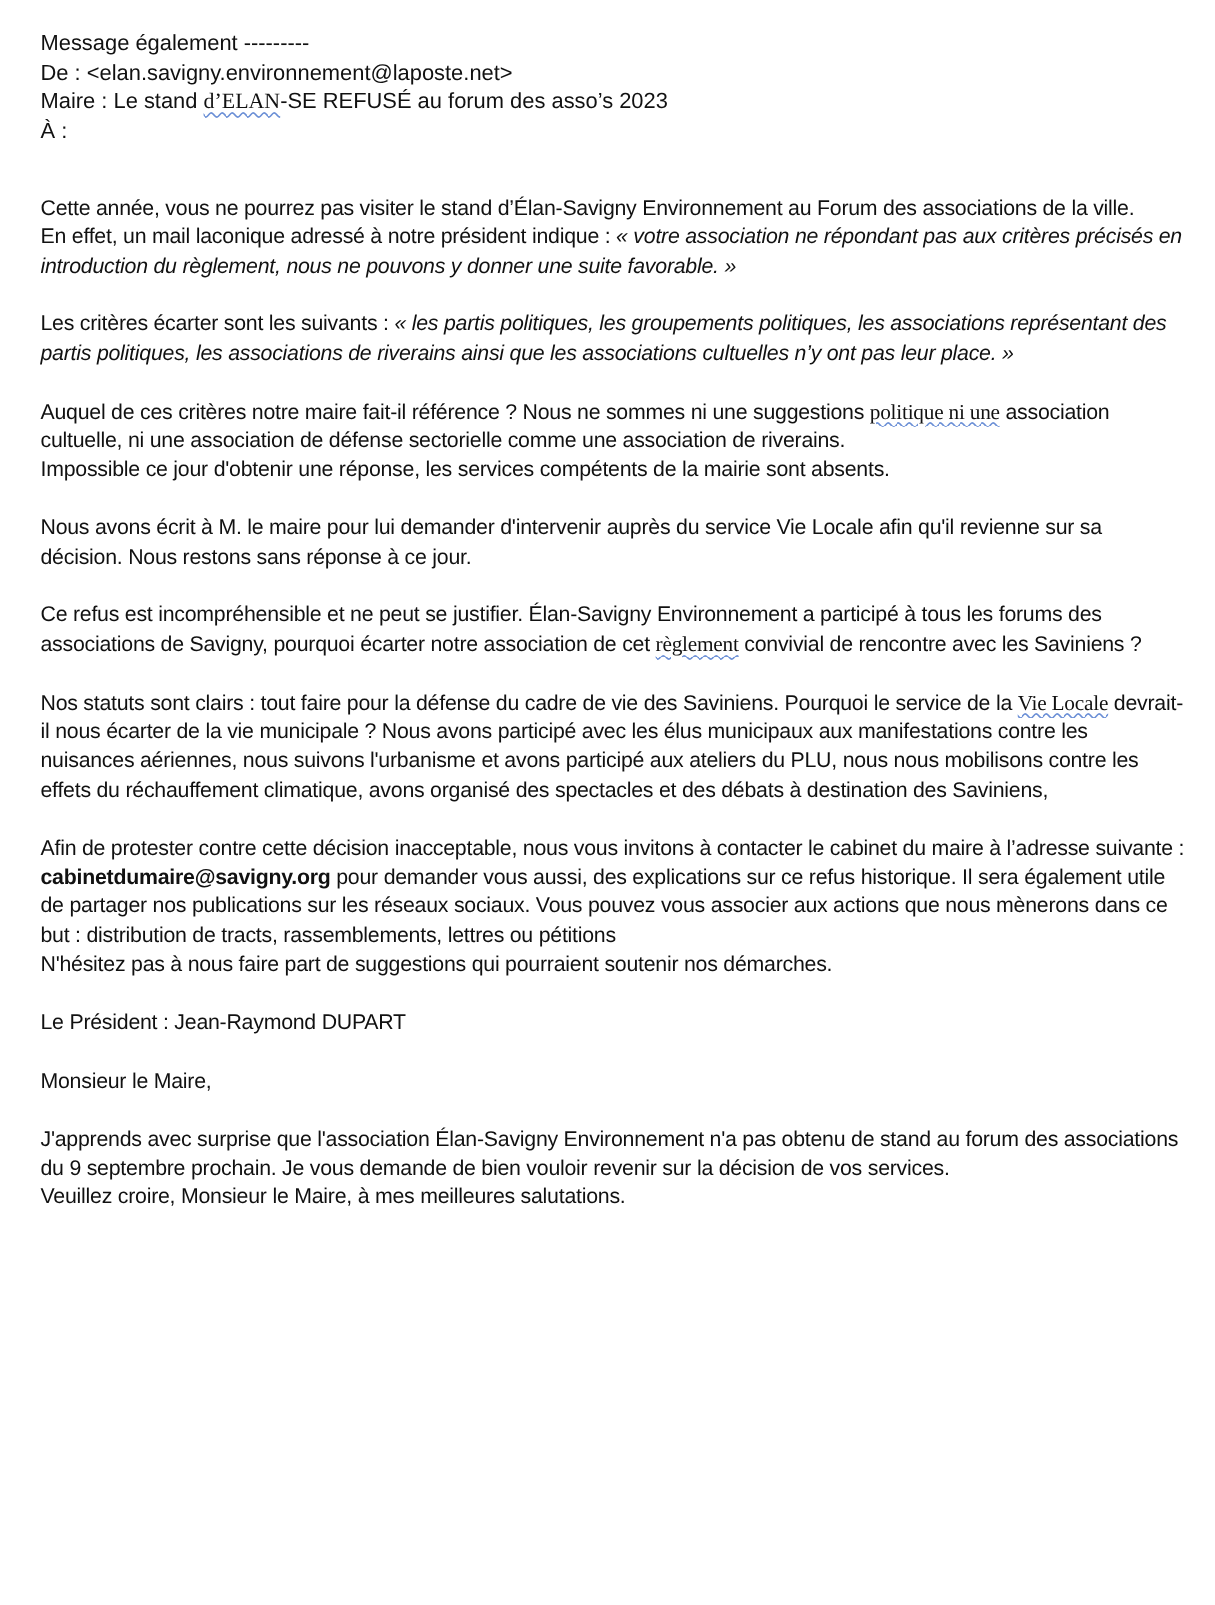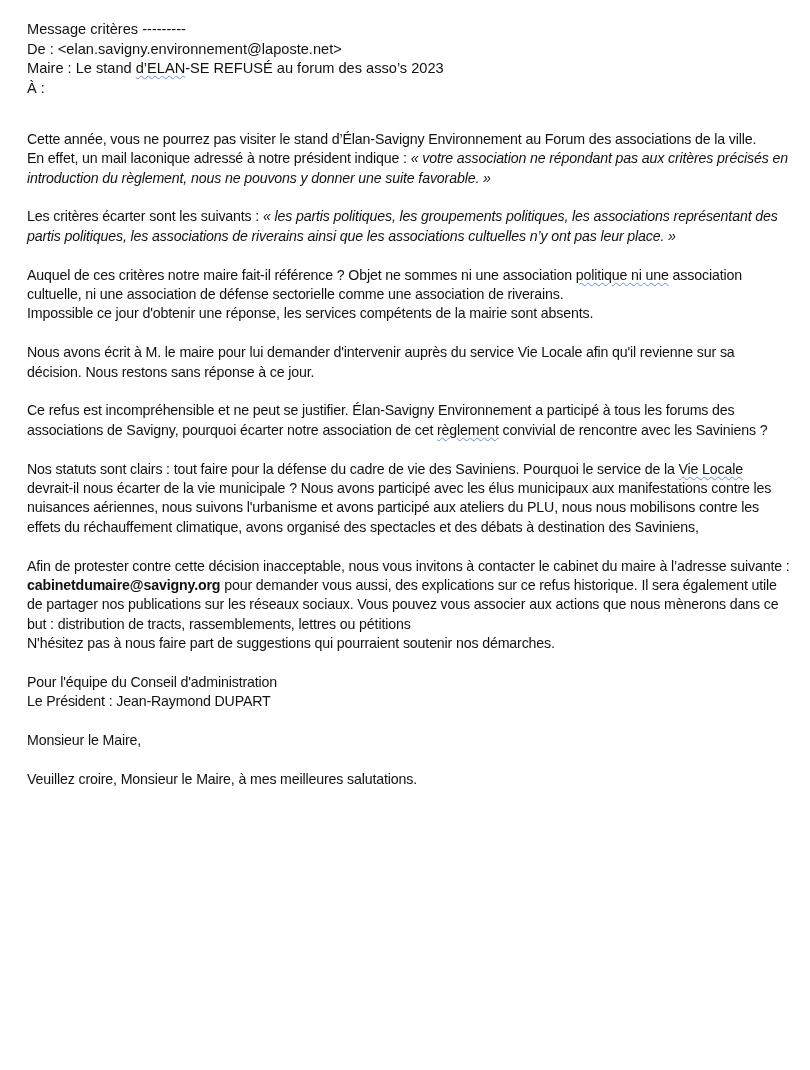--- a/index.html
+++ b/index.html
@@ -8,74 +8,74 @@
     font-family: "Liberation Sans", sans-serif;
     color: #111111;
   }
   .page { position: relative; padding: 20px 20px 0 27px; }
   .header { font-size: 14.6px; line-height: 19.6px; }
   .body { font-size: 14.2px; line-height: 19.4px; letter-spacing: -0.15px; }
   .para { margin: 0 0 19.4px 0; }
   .gap { height: 19.4px; }
   .line { display: block; }
   .it { font-style: italic; }
-  .sq { text-decoration: underline wavy #6b8fd6; text-decoration-thickness: 1px; text-underline-offset: 2px; }
+  .sq { text-decoration: underline wavy #6b8fd6; text-decoration-thickness: 1px; text-underline-offset: 2px; font-family: Liberation Serif, serif; }
   .email-link { color: inherit; text-decoration: none; font-weight: bold; }
 </style>
 </head>
 <body>
 
 <div class="page">
 
   <div class="header">
-    <span class="line">Message critères ---------</span>
+    <span class="line">Message également ---------</span>
     <span class="line"><span>De : </span><span>&lt;elan.savigny.environnement@laposte.net&gt;</span></span>
     <span class="line"><span>Maire : </span><span>Le stand </span><span class="sq">d’ELAN</span><span>-SE REFUSÉ au forum des asso’s 2023</span></span>
     <span class="line">À :</span>
   </div>
 
   <div class="gap"></div>
   <div class="gap" style="height:12px"></div>
 
   <div class="body">
 
     <p class="para">
       <span class="line">Cette année, vous ne pourrez pas visiter le stand d’Élan-Savigny Environnement au Forum des associations de la ville.</span>
       <span>En effet, un mail laconique adressé à notre président indique : </span><span class="it">« votre association ne répondant pas aux critères précisés en introduction du règlement, nous ne pouvons y donner une suite favorable. »</span>
     </p>
 
     <p class="para">
       <span>Les critères écarter sont les suivants : </span><span class="it">« les partis politiques, les groupements politiques, les associations représentant des partis politiques, les associations de riverains ainsi que les associations cultuelles n’y ont pas leur place. »</span>
     </p>
 
     <p class="para">
-      <span>Auquel de ces critères notre maire fait-il référence ? Objet ne sommes ni une association </span><span class="sq">politique ni une</span><span> association cultuelle, ni une association de défense sectorielle comme une association de riverains.</span>
+      <span>Auquel de ces critères notre maire fait-il référence ? Nous ne sommes ni une suggestions </span><span class="sq">politique ni une</span><span> association cultuelle, ni une association de défense sectorielle comme une association de riverains.</span>
       <span class="line">Impossible ce jour d'obtenir une réponse, les services compétents de la mairie sont absents.</span>
     </p>
 
     <p class="para">Nous avons écrit à M. le maire pour lui demander d'intervenir auprès du service Vie Locale afin qu'il revienne sur sa décision. Nous restons sans réponse à ce jour.</p>
 
     <p class="para">
       <span>Ce refus est incompréhensible et ne peut se justifier. Élan-Savigny Environnement a participé à tous les forums des associations de Savigny, pourquoi écarter notre association de cet </span><span class="sq">règlement</span><span> convivial de rencontre avec les Saviniens ?</span>
     </p>
 
     <p class="para">
       <span>Nos statuts sont clairs : tout faire pour la défense du cadre de vie des Saviniens. Pourquoi le service de la </span><span class="sq">Vie Locale</span><span> devrait-il nous écarter de la vie municipale ? Nous avons participé avec les élus municipaux aux manifestations contre les nuisances aériennes, nous suivons l'urbanisme et avons participé aux ateliers du PLU, nous nous mobilisons contre les effets du réchauffement climatique, avons organisé des spectacles et des débats à destination des Saviniens,</span>
     </p>
 
     <p class="para">
       <span>Afin de protester contre cette décision inacceptable, nous vous invitons à contacter le cabinet du maire à l’adresse suivante : </span><a class="email-link">cabinetdumaire@savigny.org</a><span> pour demander vous aussi, des explications sur ce refus historique. Il sera également utile de partager nos publications sur les réseaux sociaux. Vous pouvez vous associer aux actions que nous mènerons dans ce but : distribution de tracts, rassemblements, lettres ou pétitions</span>
       <span class="line">N'hésitez pas à nous faire part de suggestions qui pourraient soutenir nos démarches.</span>
     </p>
 
     <p class="para">
-      <span class="line">Pour l'équipe du Conseil d'administration</span>
       <span class="line">Le Président : Jean-Raymond DUPART</span>
     </p>
 
 
     <p class="para">Monsieur le Maire,</p>
 
     <p class="para">
+      <span>J'apprends avec surprise que l'association Élan-Savigny Environnement n'a pas obtenu de stand au forum des associations du 9 septembre prochain. Je vous demande de bien vouloir revenir sur la décision de vos services.</span>
       <span class="line">Veuillez croire, Monsieur le Maire, à mes meilleures salutations.</span>
     </p>
   </div>
 </div>
 
 </body></html>

